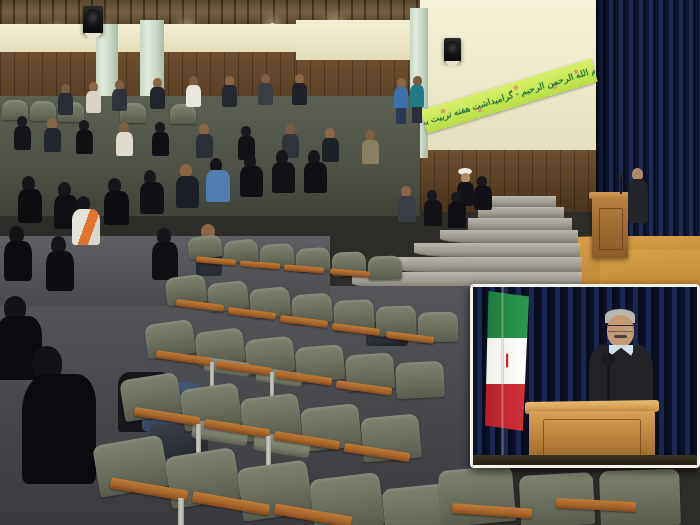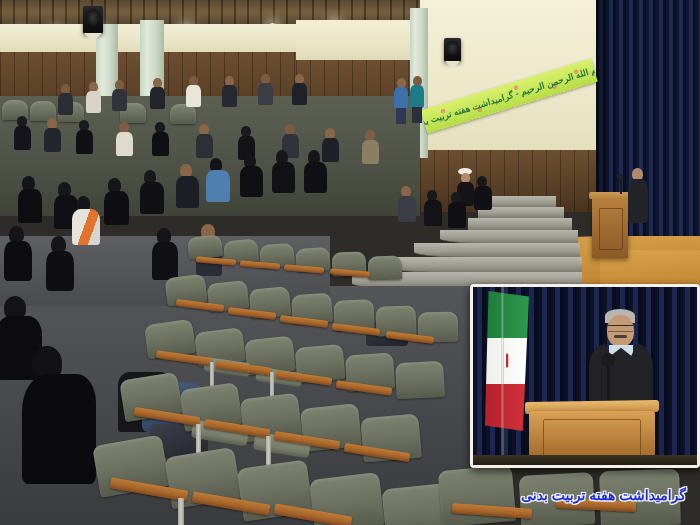--- a/index.html
+++ b/index.html
@@ -597,15 +597,14 @@
     <div class="mic-stand" style="left:134px;top:76px;width:3px;height:50px;background:#17171a;"></div>
     <div class="mic-head" style="left:128px;top:66px;width:14px;height:14px;background:#1b1b1f;"></div>
 
     <div class="inset-podium-top" style="left:52px;top:114px;width:134px;height:12px;transform:rotate(-1deg);"></div>
     <div class="inset-podium" style="left:56px;top:124px;width:126px;height:48px;"></div>
     <div style="position:absolute;left:70px;top:132px;width:96px;height:36px;
                 border:1.5px solid rgba(110,66,22,.7);border-radius:2px;"></div>
     <div class="inset-stage" style="left:0;bottom:0;width:224px;height:10px;"></div>
   </div>
 
-  <div class="caption" id="event-caption">گرامیداشت هفته تربیت بدنی</div>
 
 </div>
 
 </body></html>

